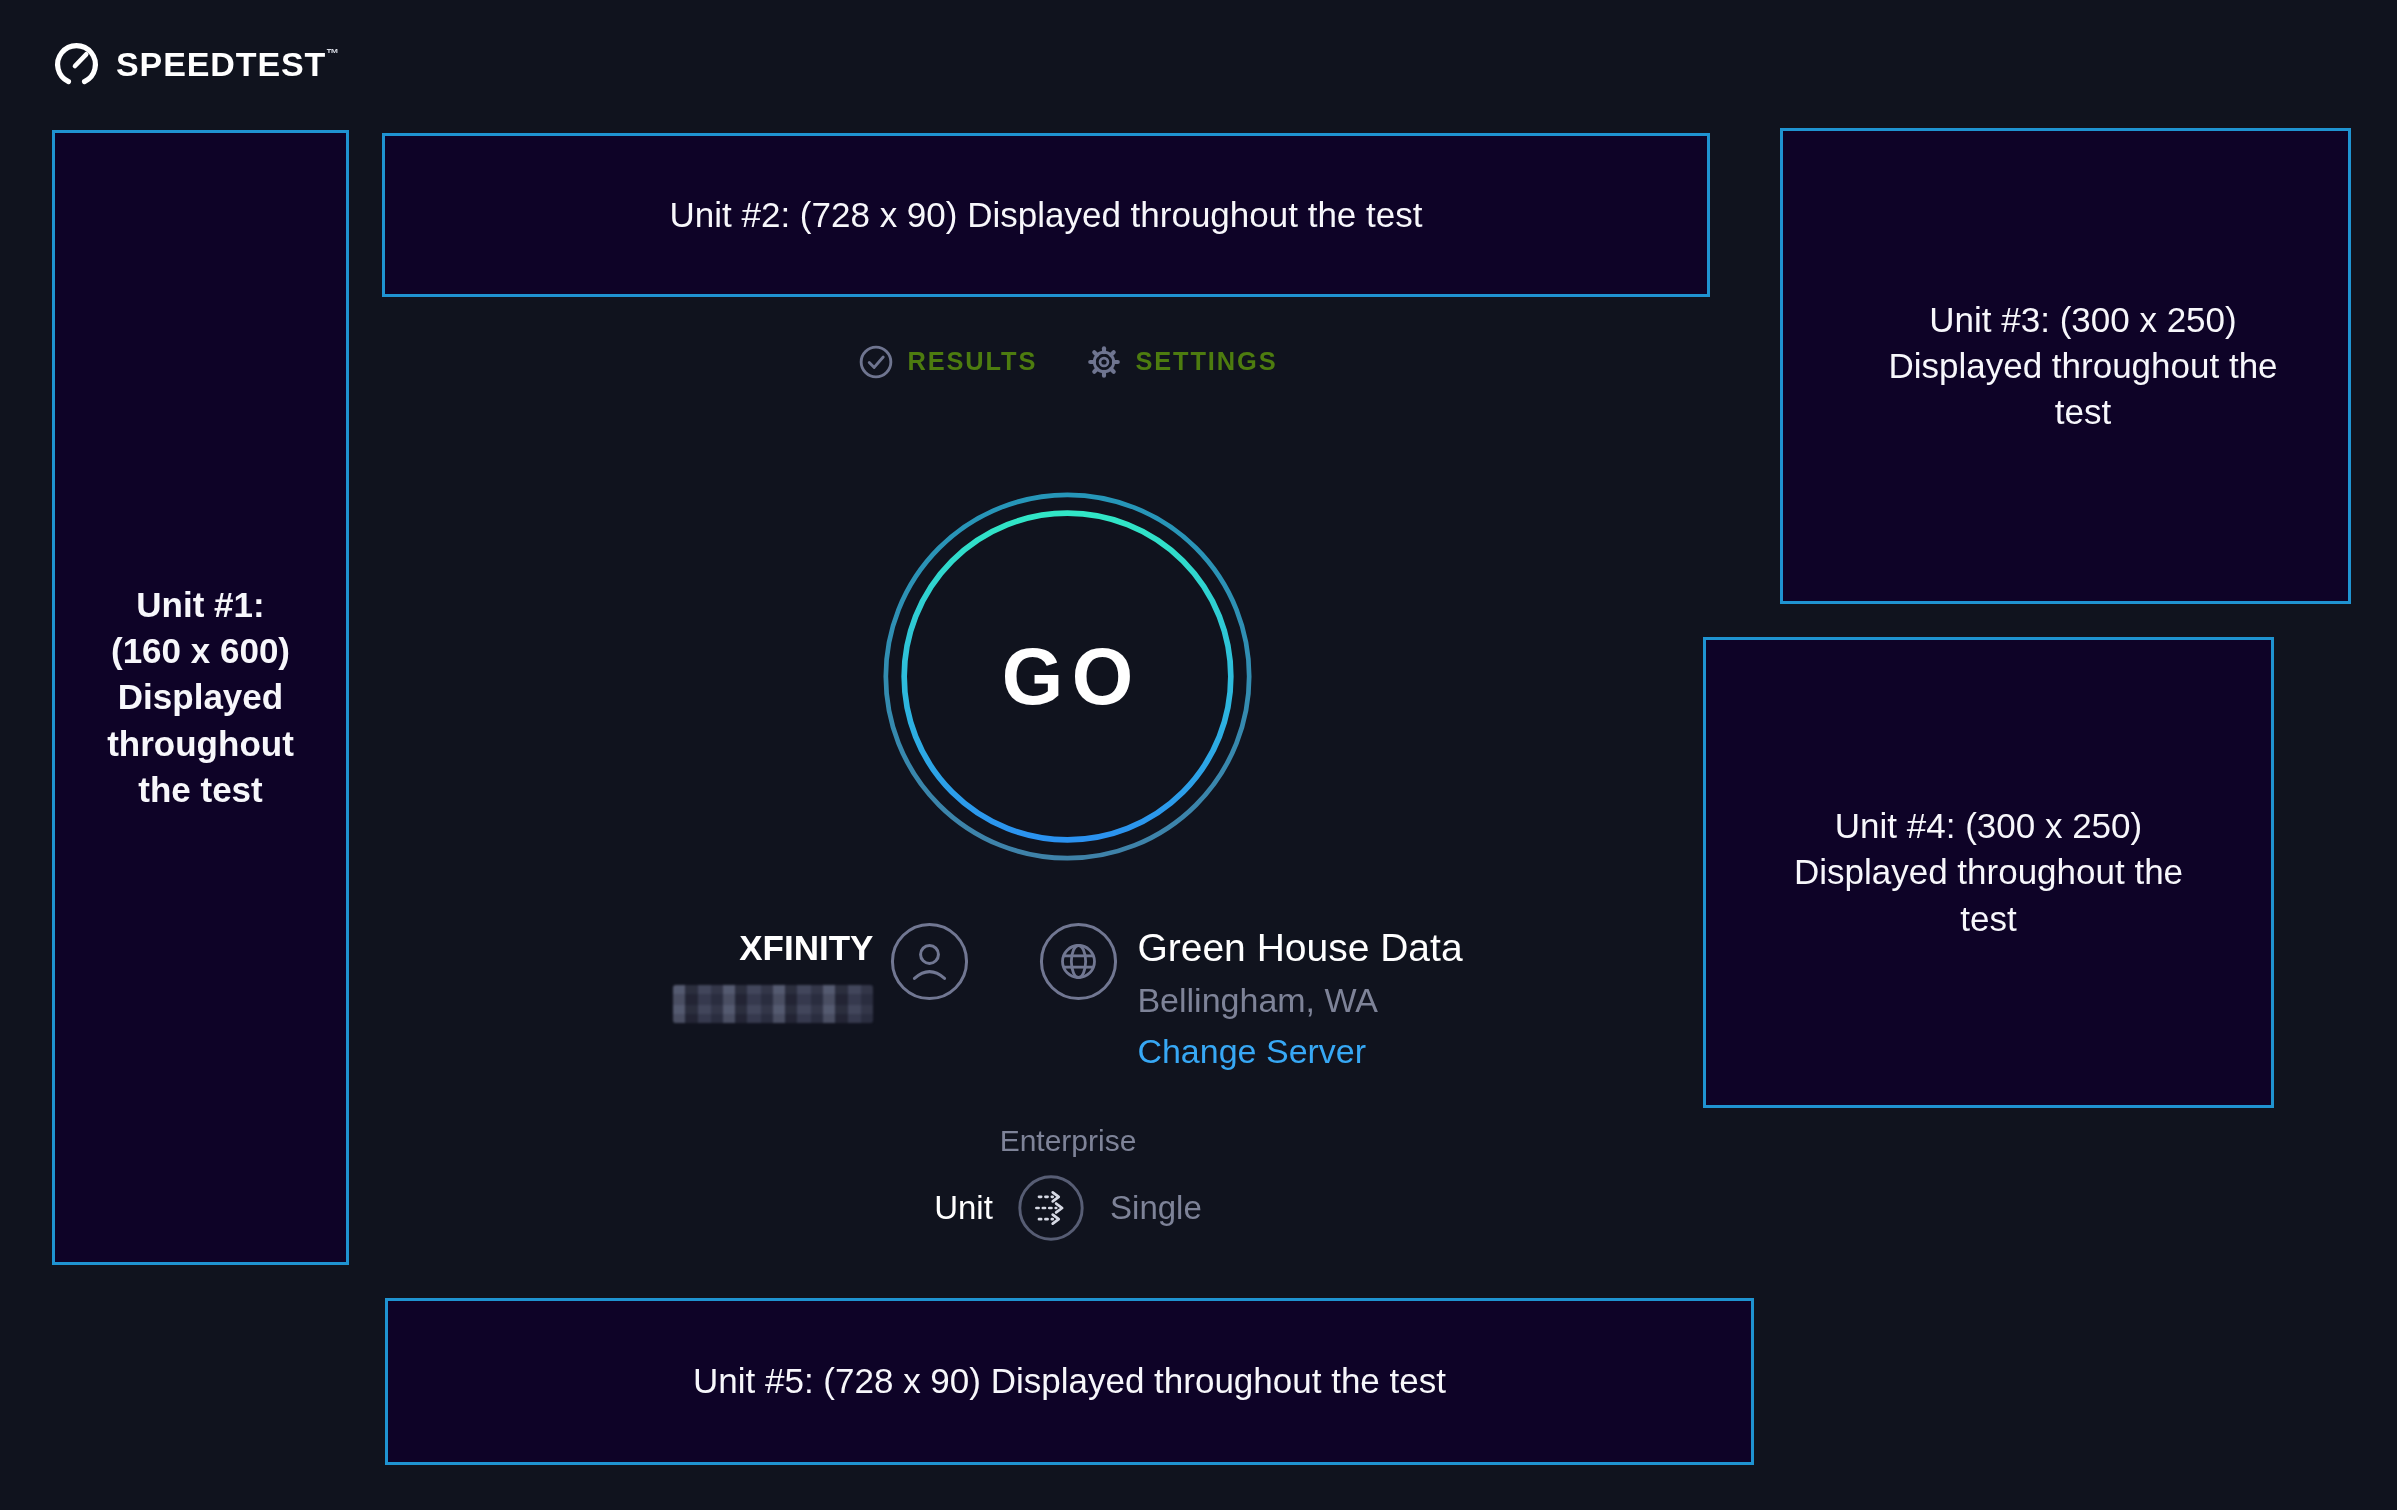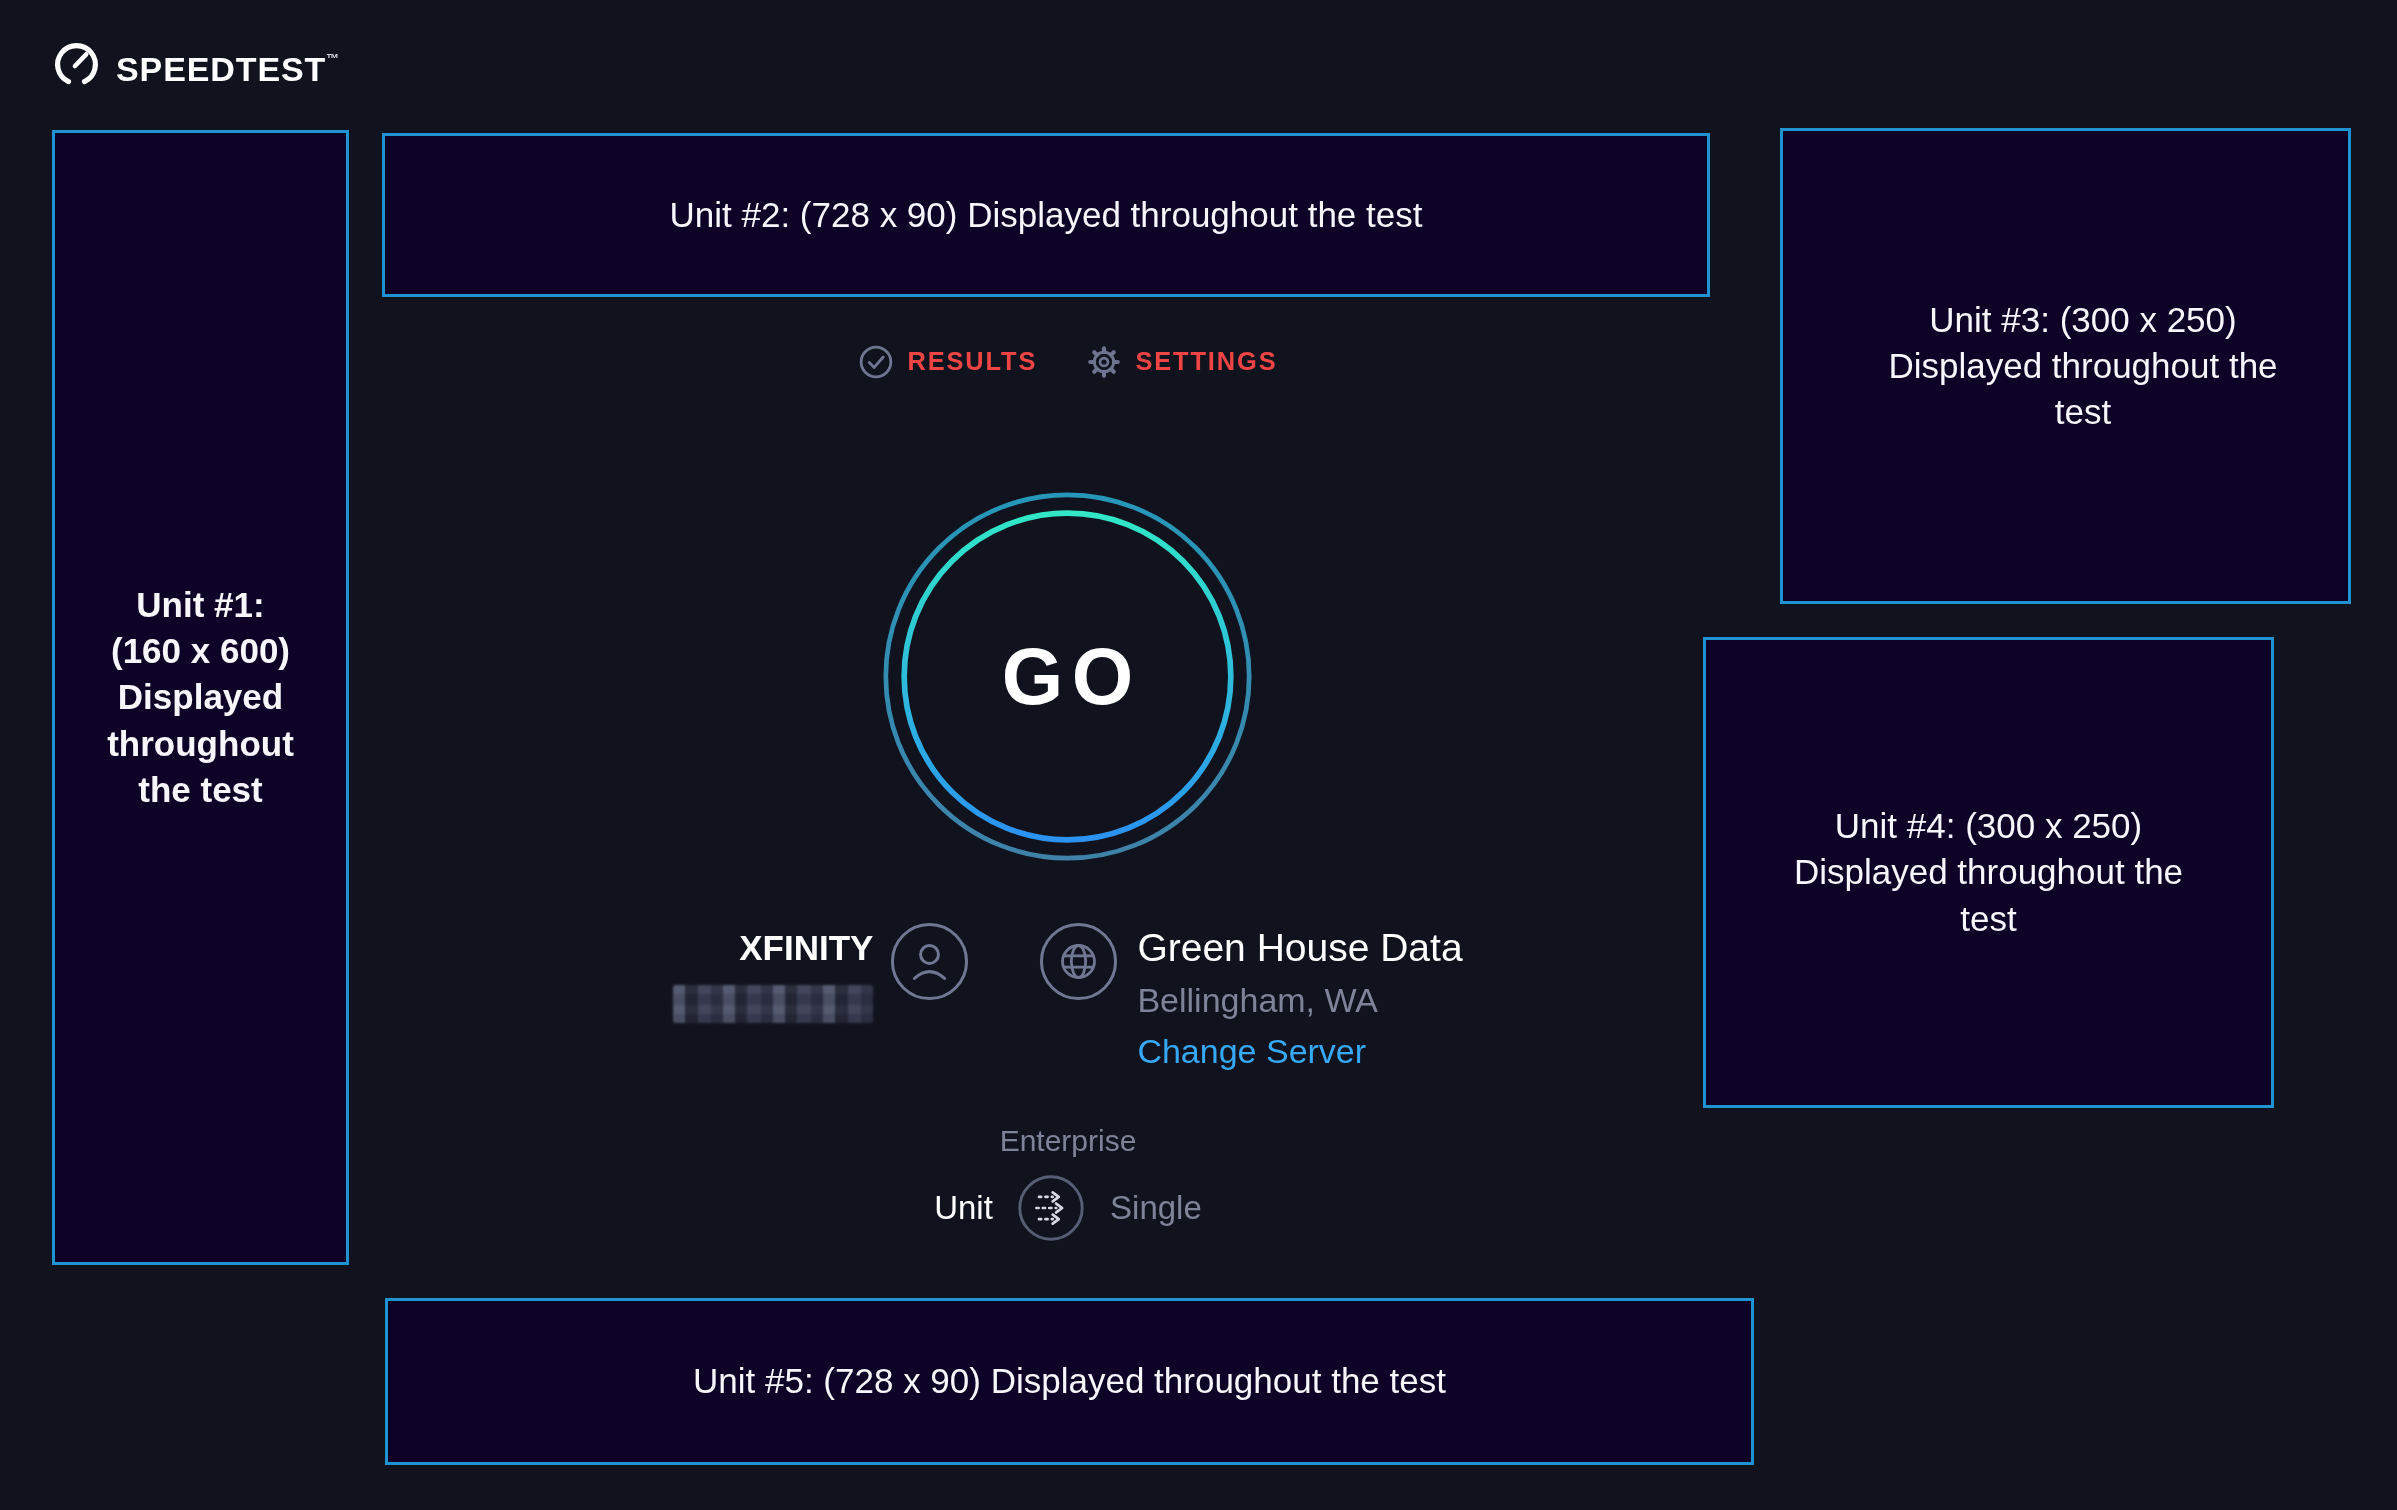--- a/index.html
+++ b/index.html
@@ -3,21 +3,21 @@
 <meta charset="utf-8">
 <style>
   html,body{margin:0;padding:0;background:#10131e;}
   .page{position:relative;width:2397px;height:1510px;background:#10131e;overflow:hidden;
         font-family:"Liberation Sans",sans-serif;color:#fff;}
 
   
   .top-nav{position:absolute;top:0;left:0;width:2397px;height:129px;
            display:flex;align-items:center;justify-content:space-between;
            padding:0 79px 0 52px;box-sizing:border-box;}
-  .logo{display:flex;align-items:flex-end;gap:15px;cursor:pointer;}
+  .logo{display:flex;align-items:center;gap:15px;cursor:pointer;}
   .logo-text{font-size:34px;font-weight:700;letter-spacing:0.9px;color:#fff;display:flex;align-items:flex-start;}
   .tm{font-size:13px;line-height:13px;margin-top:1.9px;color:#d8dbe4;}
   .nav-right{display:flex;align-items:center;gap:62px;}
   .nav-link{font-size:27px;color:#fff;cursor:pointer;white-space:nowrap;}
   .login{display:flex;align-items:center;gap:10.4px;cursor:pointer;font-size:27px;color:#fff;}
 
   
   .ad{position:absolute;background:#0e0327;border:3.8px solid #1f93d1;box-sizing:border-box;
       display:flex;align-items:center;justify-content:center;text-align:center;
       font-size:35px;line-height:1.32;color:#f7f7fb;}
@@ -27,21 +27,21 @@
   .ad-3{left:1780px;top:128px;width:571px;height:476px;padding-left:35px;}
   .ad-3 span{max-width:405px;}
   .ad-4{left:1703px;top:637px;width:571px;height:471px;}
   .ad-4 span{max-width:405px;}
   .ad-5{left:385px;top:1298px;width:1369px;height:167px;}
 
   
   .tabs{position:absolute;left:382px;top:337px;width:1372px;height:49px;
         display:flex;align-items:center;justify-content:center;gap:49px;}
   .tab{display:flex;align-items:center;gap:13px;cursor:pointer;}
-  .tab-label{font-size:25.4px;font-weight:700;letter-spacing:1.9px;color:#ef4444;}
+  .tab-label{font-size:25.4px;font-weight:700;letter-spacing:1.9px;color:#4d7c0f;}
 
   
   .go-button{position:absolute;left:883px;top:492px;width:369px;height:369px;border-radius:50%;cursor:pointer;}
   .go-button svg{position:absolute;left:0;top:0;}
   .go-label{position:absolute;left:0;top:0;width:100%;height:100%;
             display:flex;align-items:center;justify-content:center;
             font-size:79px;font-weight:700;letter-spacing:8.5px;padding-left:8.5px;box-sizing:border-box;color:#fff;}
 
   
   .provider{position:absolute;left:382px;top:922px;width:1372px;

